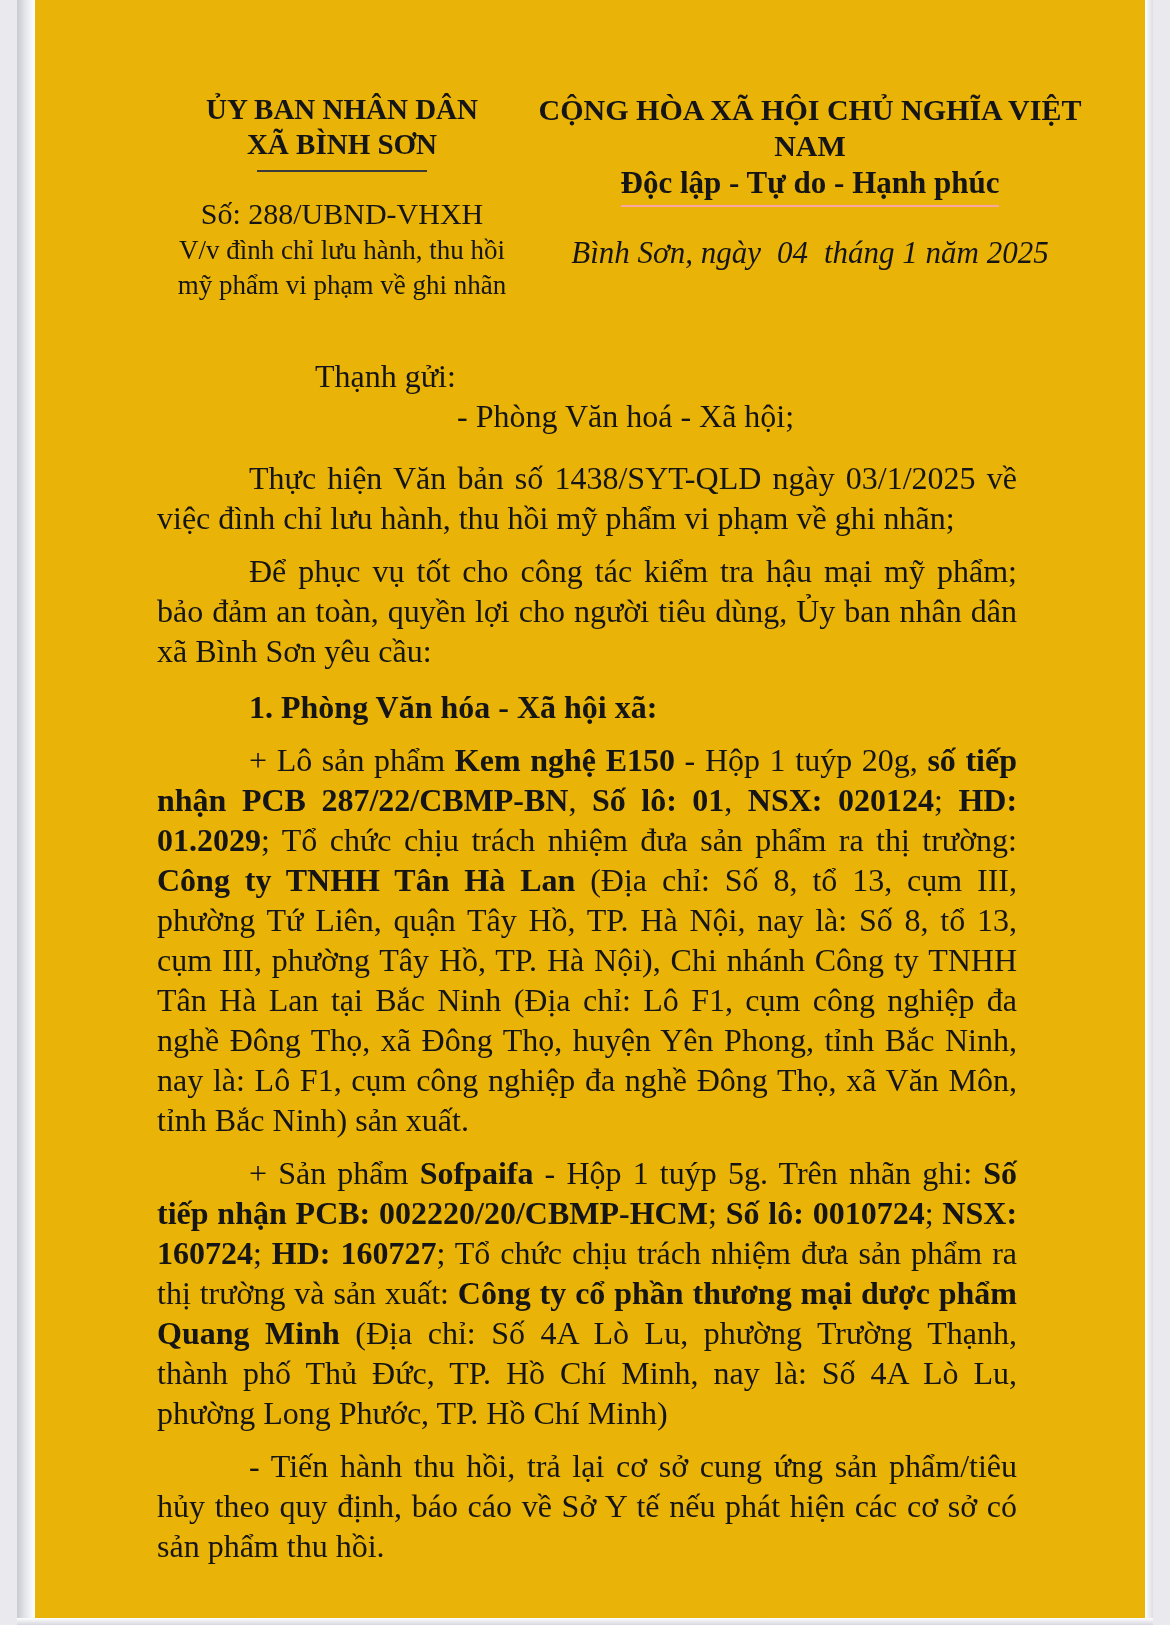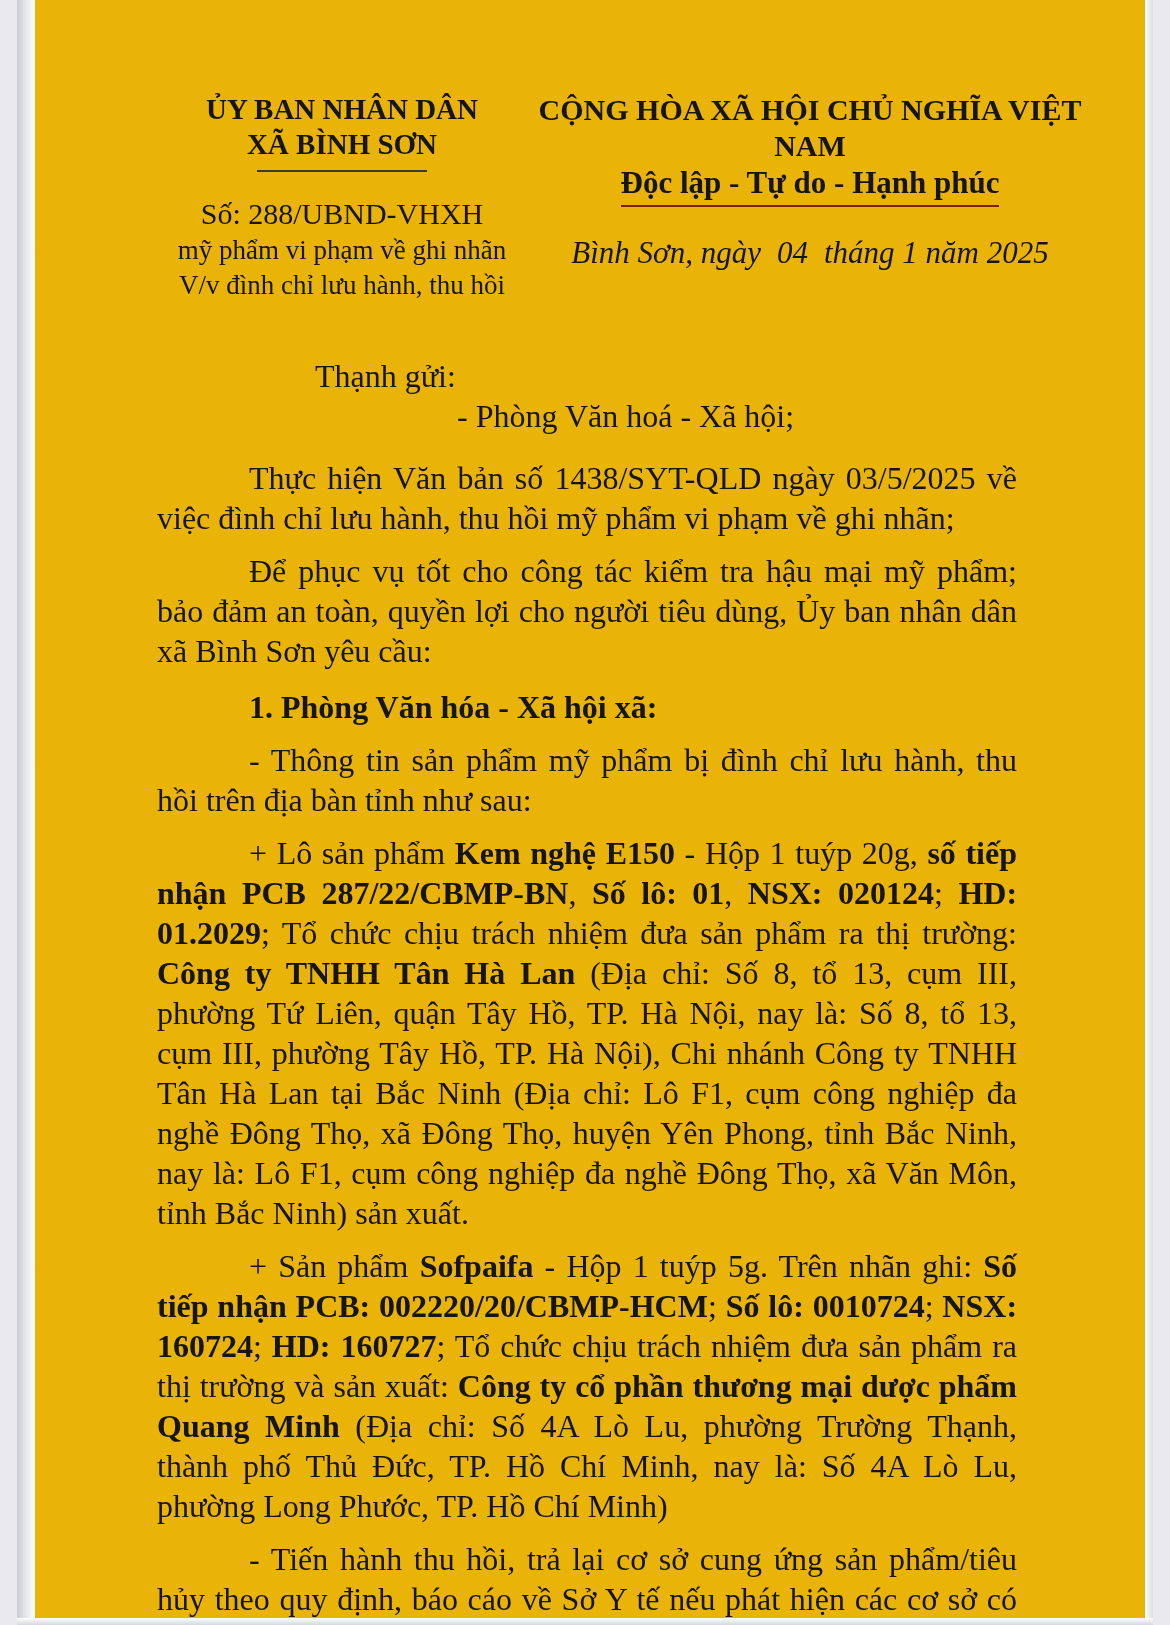--- a/index.html
+++ b/index.html
@@ -42,21 +42,21 @@
   }
   .org-line1 { font-weight:bold; font-size:29px; line-height:35px; }
   .org-line2 { font-weight:bold; font-size:29px; line-height:35px; display:inline-block; }
   .org-rule  { width:170px; height:2px; background:#3a3a3a; margin:8px auto 0; }
   .doc-number { font-size:30px; margin-top:24px; line-height:36px; }
   .doc-subject { font-size:27px; line-height:33px; margin-top:2px; }
 
   .nat-line1 { font-weight:bold; font-size:30px; line-height:36px; }
   .nat-line2 {
     font-weight:bold; font-size:31px; line-height:38px;
-    display:inline-block; border-bottom:2px solid #7f1d1d; padding-bottom:3px;
+    display:inline-block; border-bottom:2px solid #fca5a5; padding-bottom:3px;
   }
   .date-line { font-style:italic; font-size:31px; margin-top:28px; }
   .date-line .day { margin:0 16px; }
 
   .content {
     margin:0 136px 0 140px;
     font-size:32px;
   }
   .kinh-gui {
     margin-top:54px;
@@ -85,42 +85,41 @@
   <div class="scan-edge-bottom"></div>
 
   <div class="header">
     <div class="header-left">
       <div class="org-line1">ỦY BAN NHÂN DÂN</div>
       <div>
         <span class="org-line2">XÃ BÌNH SƠN</span>
         <div class="org-rule"></div>
       </div>
       <div class="doc-number">Số: 288/UBND-VHXH</div>
+      <div class="doc-subject">V/v đình chỉ lưu hành, thu hồi</div>
       <div class="doc-subject">mỹ phẩm vi phạm về ghi nhãn</div>
-      <div class="doc-subject">V/v đình chỉ lưu hành, thu hồi</div>
     </div>
     <div class="header-right">
       <div class="nat-line1">CỘNG HÒA XÃ HỘI CHỦ NGHĨA VIỆT NAM</div>
       <div>
         <span class="nat-line2">Độc lập - Tự do - Hạnh phúc</span>
       </div>
       <div class="date-line">
         <span>Bình Sơn, ngày</span><span class="day">04</span><span>tháng 1 năm 2025</span>
       </div>
     </div>
   </div>
 
   <div class="content">
     <div class="kinh-gui">Thạnh gửi:</div>
     <div class="recipient-list">
         <div>- Phòng Văn hoá - Xã hội;</div>
       </div>
     <div class="body-block">
-        <p class="para normal"><span>Thực hiện Văn bản số 1438/SYT-QLD ngày 03/5/2025 về việc đình chỉ lưu hành, thu hồi mỹ phẩm vi phạm về ghi nhãn;</span></p>
+        <p class="para normal"><span>Thực hiện Văn bản số 1438/SYT-QLD ngày 03/1/2025 về việc đình chỉ lưu hành, thu hồi mỹ phẩm vi phạm về ghi nhãn;</span></p>
         <p class="para normal"><span>Để phục vụ tốt cho công tác kiểm tra hậu mại mỹ phẩm; bảo đảm an toàn, quyền lợi cho người tiêu dùng, Ủy ban nhân dân xã Bình Sơn yêu cầu:</span></p>
         <p class="para heading"><b>1. Phòng Văn hóa - Xã hội xã:</b></p>
-        <p class="para normal"><span>- Thông tin sản phẩm mỹ phẩm bị đình chỉ lưu hành, thu hồi trên địa bàn tỉnh như sau:</span></p>
         <p class="para normal"><span>+ Lô sản phẩm </span><b>Kem nghệ E150</b><span> - Hộp 1 tuýp 20g, </span><b>số tiếp nhận PCB 287/22/CBMP-BN</b><span>, </span><b>Số lô: 01</b><span>, </span><b>NSX: 020124</b><span>; </span><b>HD: 01.2029</b><span>; Tổ chức chịu trách nhiệm đưa sản phẩm ra thị trường: </span><b>Công ty TNHH Tân Hà Lan</b><span> (Địa chỉ: Số 8, tổ 13, cụm III, phường Tứ Liên, quận Tây Hồ, TP. Hà Nội, nay là: Số 8, tổ 13, cụm III, phường Tây Hồ, TP. Hà Nội), Chi nhánh Công ty TNHH Tân Hà Lan tại Bắc Ninh (Địa chỉ: Lô F1, cụm công nghiệp đa nghề Đông Thọ, xã Đông Thọ, huyện Yên Phong, tỉnh Bắc Ninh, nay là: Lô F1, cụm công nghiệp đa nghề Đông Thọ, xã Văn Môn, tỉnh Bắc Ninh) sản xuất.</span></p>
         <p class="para normal"><span>+ Sản phẩm </span><b>Sofpaifa</b><span> - Hộp 1 tuýp 5g. Trên nhãn ghi: </span><b>Số tiếp nhận PCB: 002220/20/CBMP-HCM</b><span>; </span><b>Số lô: 0010724</b><span>; </span><b>NSX: 160724</b><span>; </span><b>HD: 160727</b><span>; Tổ chức chịu trách nhiệm đưa sản phẩm ra thị trường và sản xuất: </span><b>Công ty cổ phần thương mại dược phẩm Quang Minh</b><span> (Địa chỉ: Số 4A Lò Lu, phường Trường Thạnh, thành phố Thủ Đức, TP. Hồ Chí Minh, nay là: Số 4A Lò Lu, phường Long Phước, TP. Hồ Chí Minh)</span></p>
         <p class="para normal"><span>- Tiến hành thu hồi, trả lại cơ sở cung ứng sản phẩm/tiêu hủy theo quy định, báo cáo về Sở Y tế nếu phát hiện các cơ sở có sản phẩm thu hồi.</span></p>
       </div>
   </div>
 </div>
 
 </body></html>

